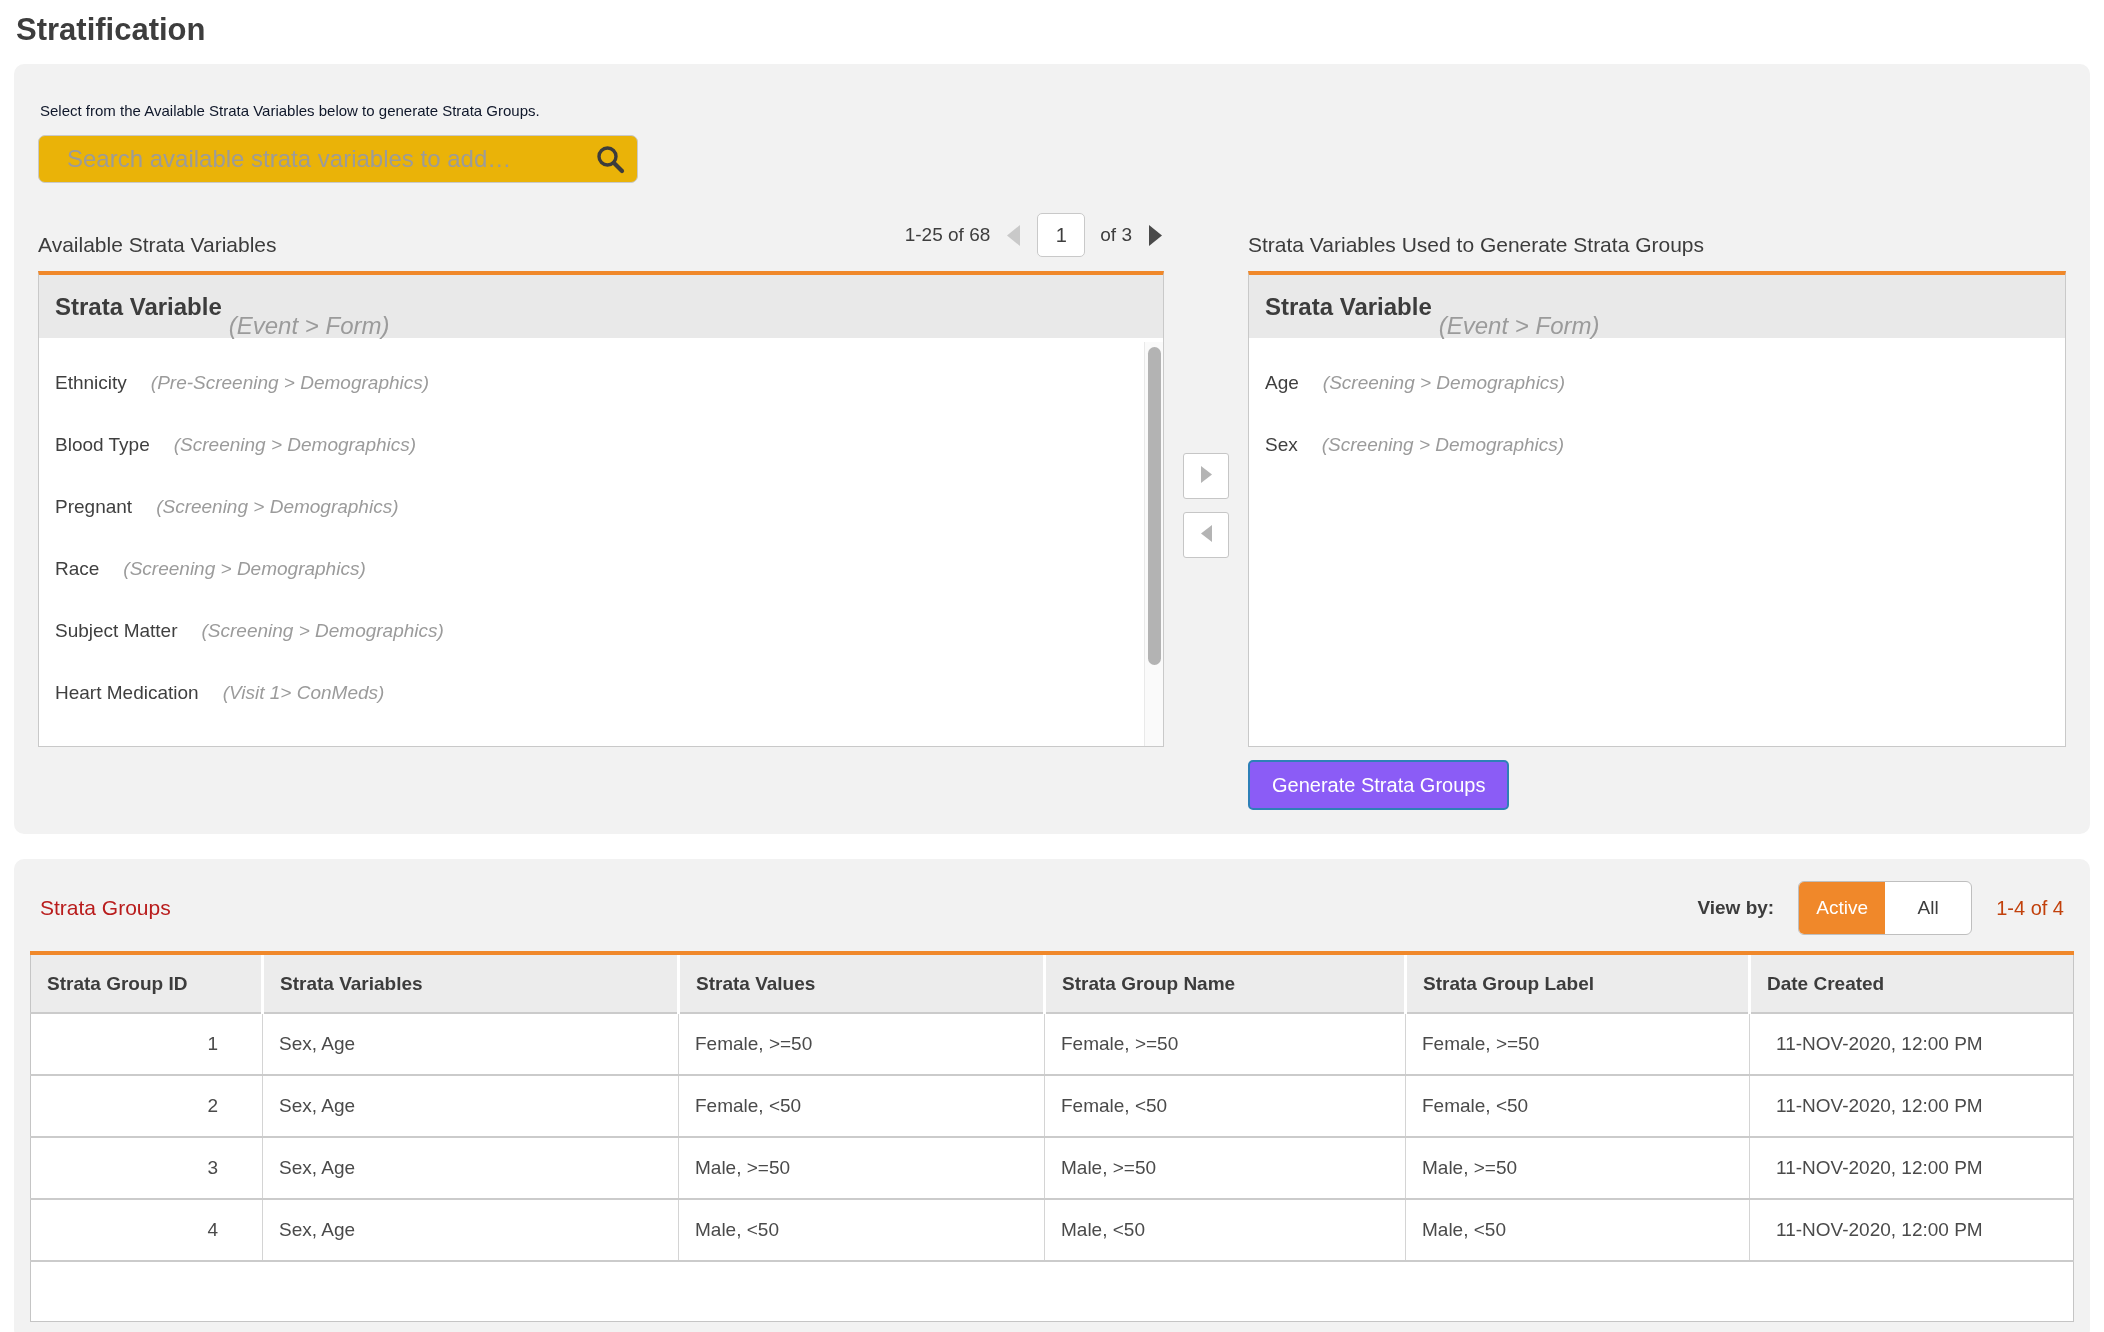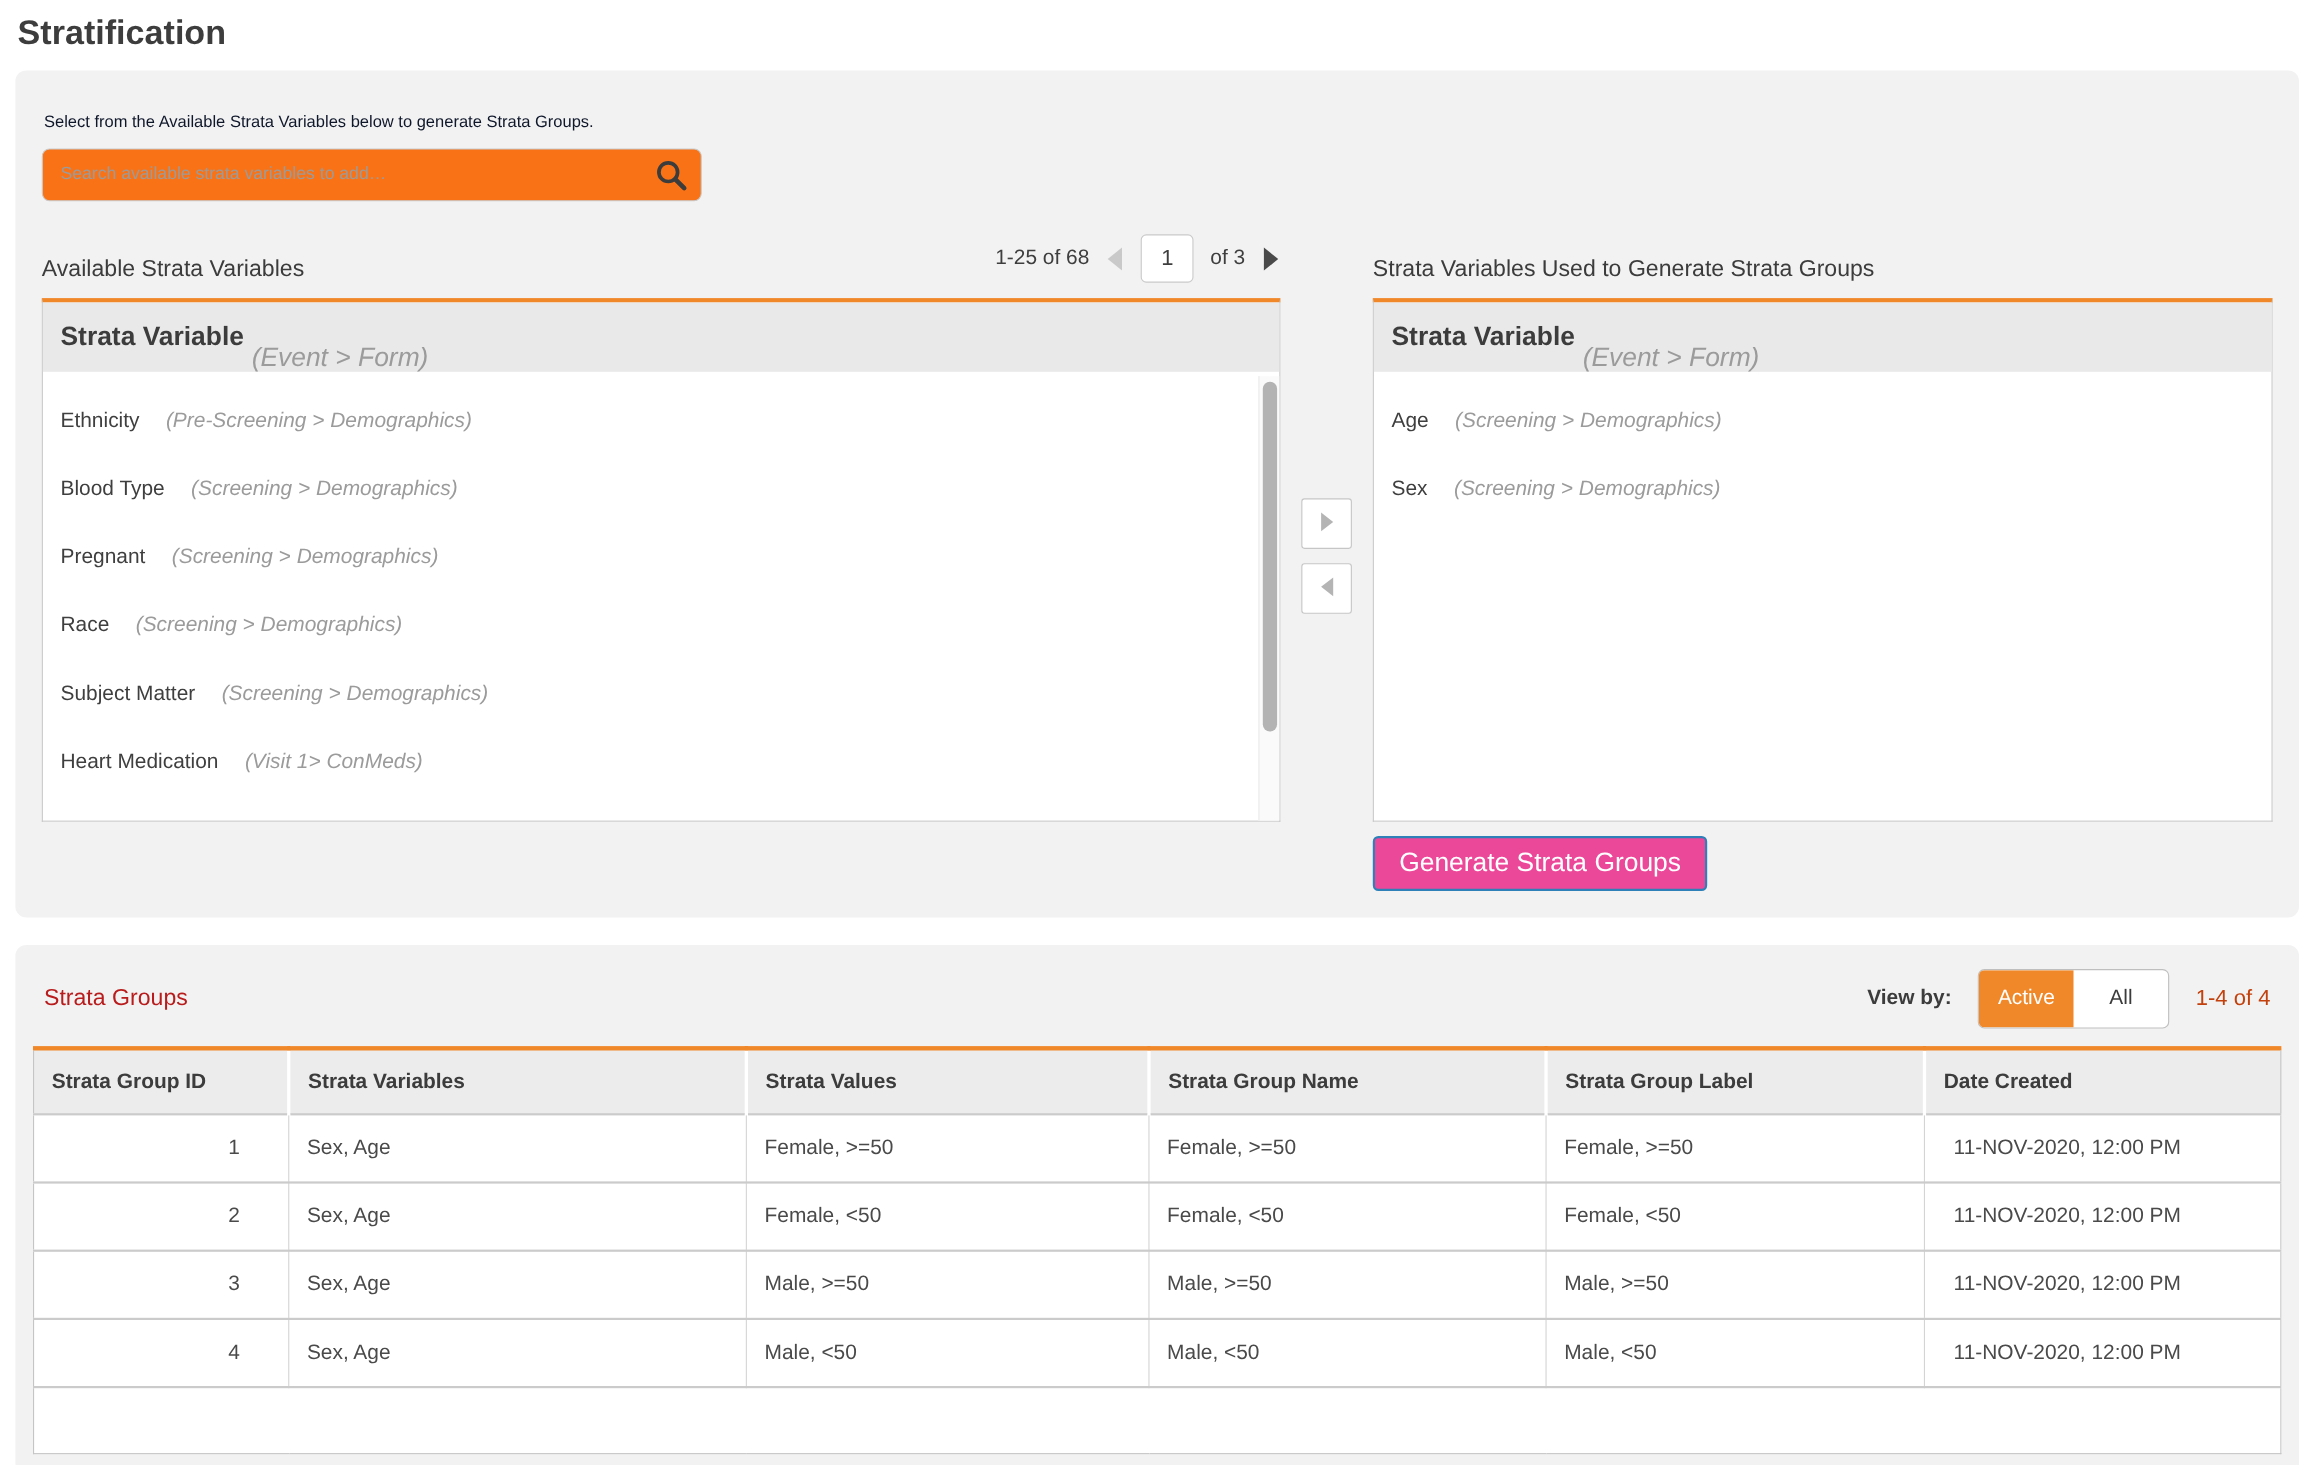--- a/index.html
+++ b/index.html
@@ -15,23 +15,23 @@
     margin:12px 0 16px 16px;
   }
   .panel {
     background:#f2f2f2; border-radius:10px;
     margin:0 14px; padding:24px;
   }
   
   .instruction { font-size:15px; color:#0f172a; margin:14px 0 16px 2px; }
   .search-box { position:relative; width:600px; }
   .search-box input {
-    width:100%; height:48px; background:#f97316;
+    width:100%; height:48px; background:#eab308;
     border:1px solid #c9c9c9; border-radius:7px;
-    font-size:16px; color:#3e3e3e; padding:0 52px 0 16px;
+    font-size:24px; color:#3e3e3e; padding:0 52px 0 28px;
     font-family:inherit; outline:none;
   }
   .search-box input::placeholder { color:#9b9b9b; }
   .search-icon { position:absolute; right:13px; top:9px; width:30px; height:30px; cursor:pointer; }
   .columns { display:flex; margin-top:30px; }
   .col-left { width:1126px; }
   .col-mid { width:84px; display:flex; flex-direction:column; align-items:center; padding-top:240px; }
   .col-right { flex:1; }
   .col-head { display:flex; align-items:flex-end; justify-content:space-between; height:44px; margin-bottom:14px; }
   .col-head h2 { font-size:21px; font-weight:normal; color:#3c3c3c; margin:0; }
@@ -62,22 +62,22 @@
   .scrollbar .thumb {
     position:absolute; top:5px; left:3px; width:13px; height:318px;
     background:#b3b3b3; border-radius:7px;
   }
   .xfer {
     width:46px; height:46px; background:#fff; border:1px solid #c6c6c6; border-radius:3px;
     display:flex; align-items:center; justify-content:center; padding:0; cursor:pointer; margin-bottom:13px;
   }
   .generate {
     margin-top:13px; height:50px; padding:0 22px;
-    background:#ec4899; border:2px solid #2e80b8; border-radius:5px;
-    color:#fff; font-size:24px; font-family:inherit; cursor:pointer;
+    background:#8b5cf6; border:2px solid #2e80b8; border-radius:5px;
+    color:#fff; font-size:20px; font-family:inherit; cursor:pointer;
   }
   
   .panel2 { margin-top:25px; padding:20px 16px 18px; }
   .sg-head { display:flex; align-items:center; margin:2px 10px 16px; }
   .sg-head h2 { font-size:21px; font-weight:normal; color:#b91c1c; margin:0; }
   .sg-controls { margin-left:auto; display:flex; align-items:center; gap:24px; }
   .viewby-label { font-size:19px; font-weight:bold; color:#3c3c3c; }
   .toggle { display:inline-flex; border:1px solid #bfbfbf; border-radius:6px; overflow:hidden; background:#fff; }
   .toggle .opt {
     height:52px; min-width:86px; padding:0 14px;

